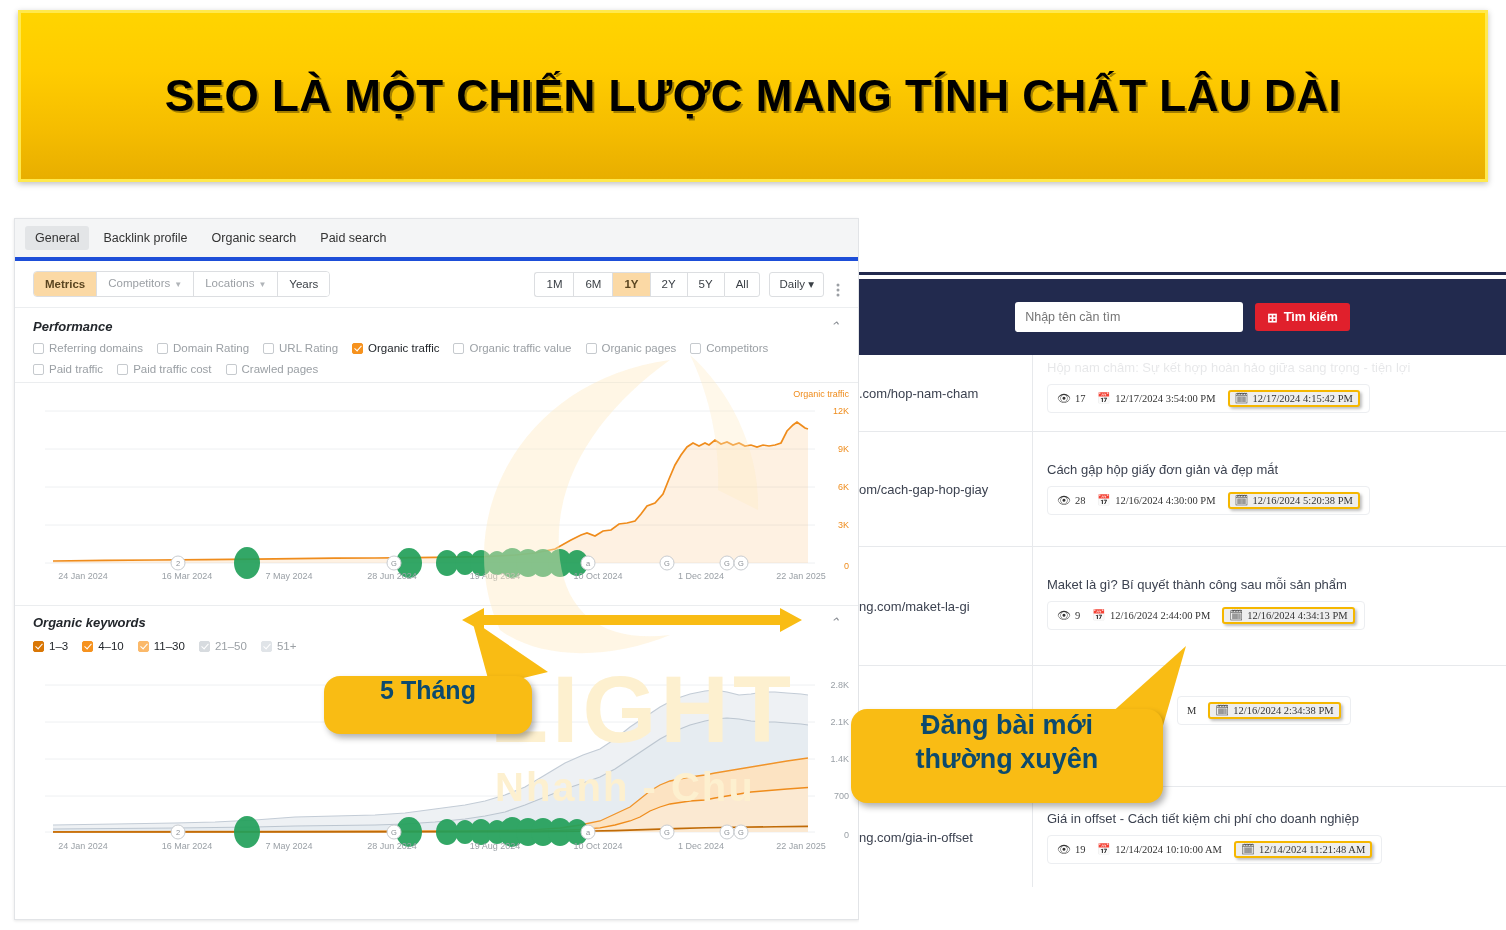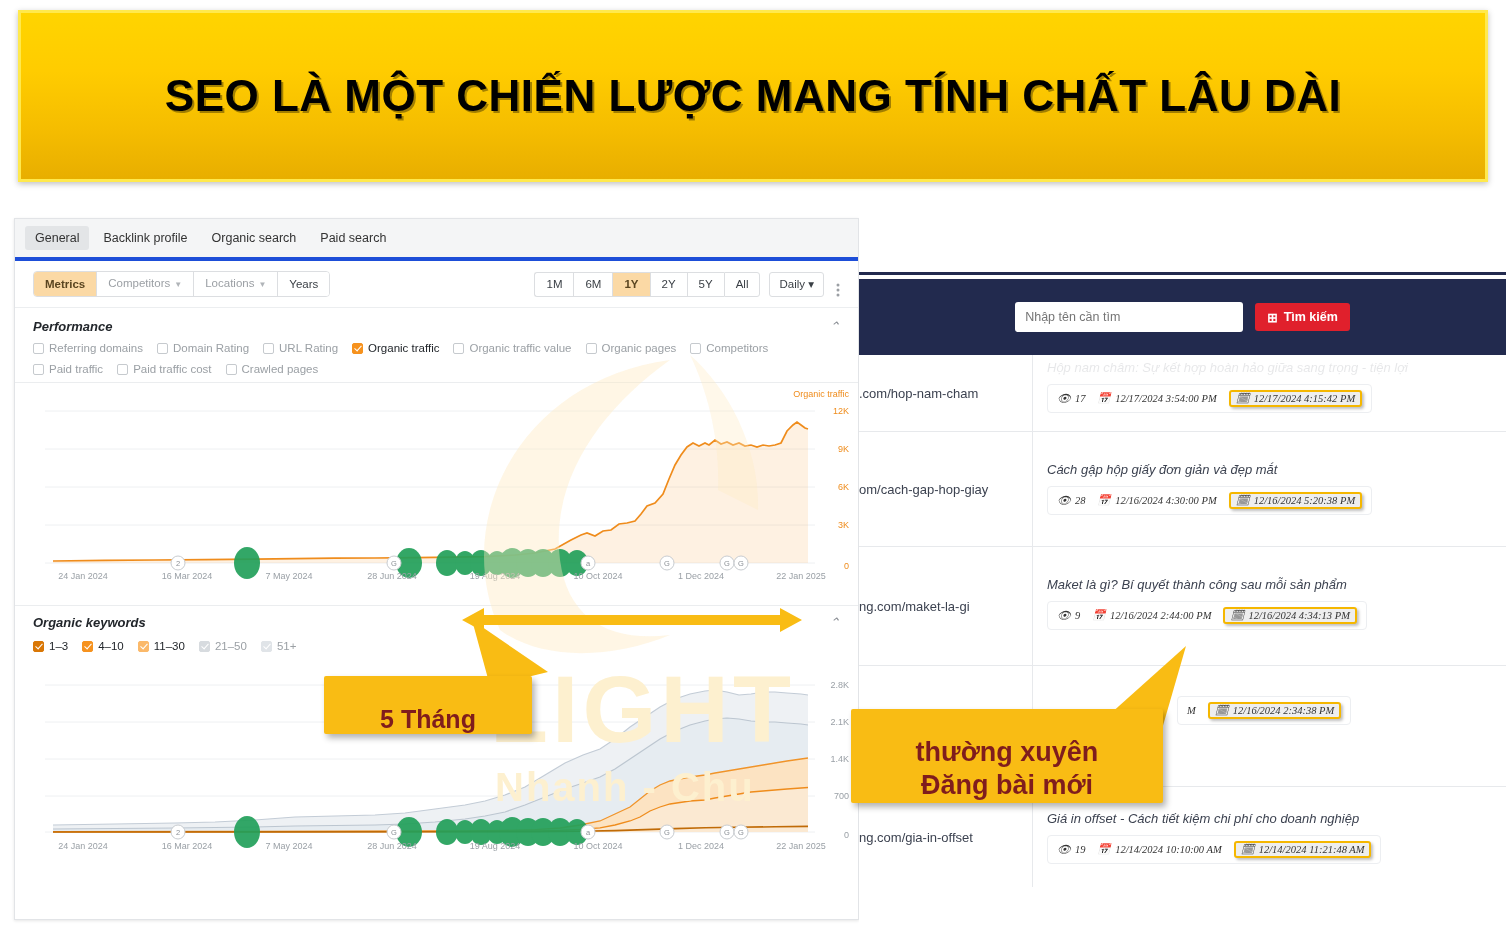--- a/index.html
+++ b/index.html
@@ -104,33 +104,33 @@
   }
   #searchbtn{
     background:#e0202c;color:#fff;border:none;border-radius:3px;height:28px;
     font-size:12.5px;font-weight:bold;padding:0 12px;display:flex;align-items:center;gap:6px;
     font-family:"Liberation Sans",sans-serif;cursor:pointer;
   }
   .rlist{position:absolute;left:0;top:155px;width:647px;}
   .rrow{display:flex;border-bottom:1px solid #e7e9ec;min-height:58px;position:relative;}
   .rrow .lcol{width:174px;flex:none;border-right:1px solid #e7e9ec;display:flex;align-items:center;padding:0 0 0 0;box-sizing:border-box;}
   .rrow .lcol span{font-size:13px;color:#3c4250;white-space:nowrap;}
-  .rrow .rcol{flex:1;padding:9px 31px 11px 14px;box-sizing:border-box;font-style:italic;}
+  .rrow .rcol{flex:1;padding:9px 31px 11px 14px;box-sizing:border-box;}
   .rtitle{font-size:13px;color:#3c4250;margin-bottom:9px;white-space:nowrap;overflow:hidden;}
   .metabox{border:1px solid #eceef1;border-radius:4px;padding:5px 9px;display:inline-flex;align-items:center;gap:12px;background:#fff;}
   .meta{font-size:10.5px;color:#333;display:inline-flex;align-items:center;gap:4px;font-family:"Liberation Serif",serif;white-space:nowrap;}
   .meta.hl{background:#eeeeee;border:2px solid #f5b700;border-radius:3px;padding:1px 5px;box-shadow:2px 2px 3px rgba(0,0,0,.25);}
   .ic{font-size:11px;line-height:1;}
 
   
   .callout{
-    position:absolute;background:#f9bc14;border-radius:2px;
+    position:absolute;background:#f9bc14;border-radius:16px;
     box-shadow:3px 4px 6px rgba(0,0,0,.30);
-    display:flex;flex-direction:column;align-items:center;justify-content:flex-end;
-    font-weight:bold;color:#7f1d1d;text-align:center;z-index:40;
+    display:flex;flex-direction:column;align-items:center;justify-content:flex-start;
+    font-weight:bold;color:#0c4a6e;text-align:center;z-index:40;
   }
   #callout1{left:324px;top:676px;width:208px;height:58px;font-size:25px;}
   #callout2{left:851px;top:709px;width:312px;height:94px;font-size:27px;line-height:1.25;}
   .ctail{position:absolute;z-index:39;}
   #dblarrow{position:absolute;left:462px;top:606px;width:340px;height:28px;z-index:38;}
 </style>
 </head>
 <body>
 
 <div id="banner">
@@ -535,15 +535,15 @@
   <path d="M42,6 L118,58 L60,72 Z" fill="#f9bc14"></path>
 </svg>
 <div class="callout" id="callout1">
   <span>5 Tháng</span>
 </div>
 
 <svg class="ctail" style="left:1060px;top:640px;width:140px;height:110px;" viewBox="0 0 140 110">
   <path d="M126,6 L30,92 L100,96 Z" fill="#f9bc14"></path>
 </svg>
 <div class="callout" id="callout2">
+  <span>Đăng bài mới</span>
   <span>thường xuyên</span>
-  <span>Đăng bài mới</span>
 </div>
 
 </body></html>

